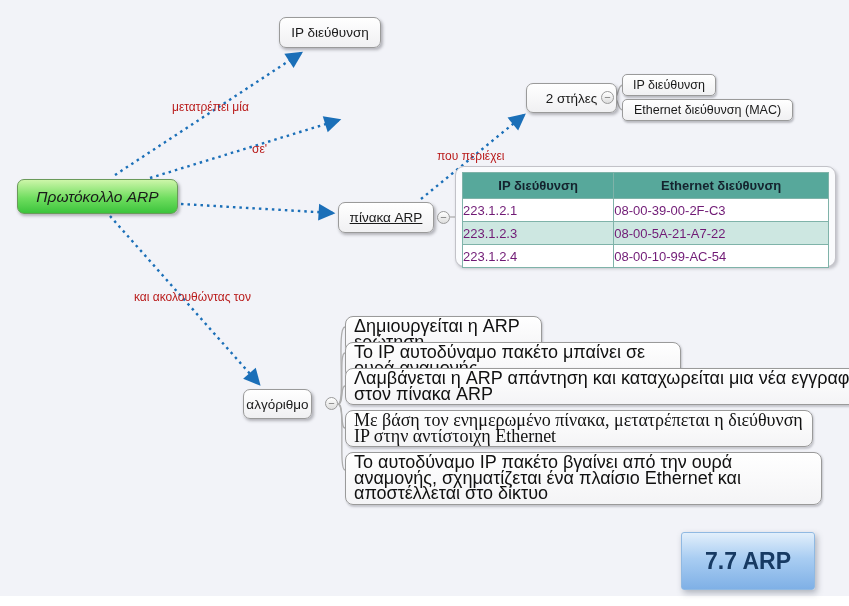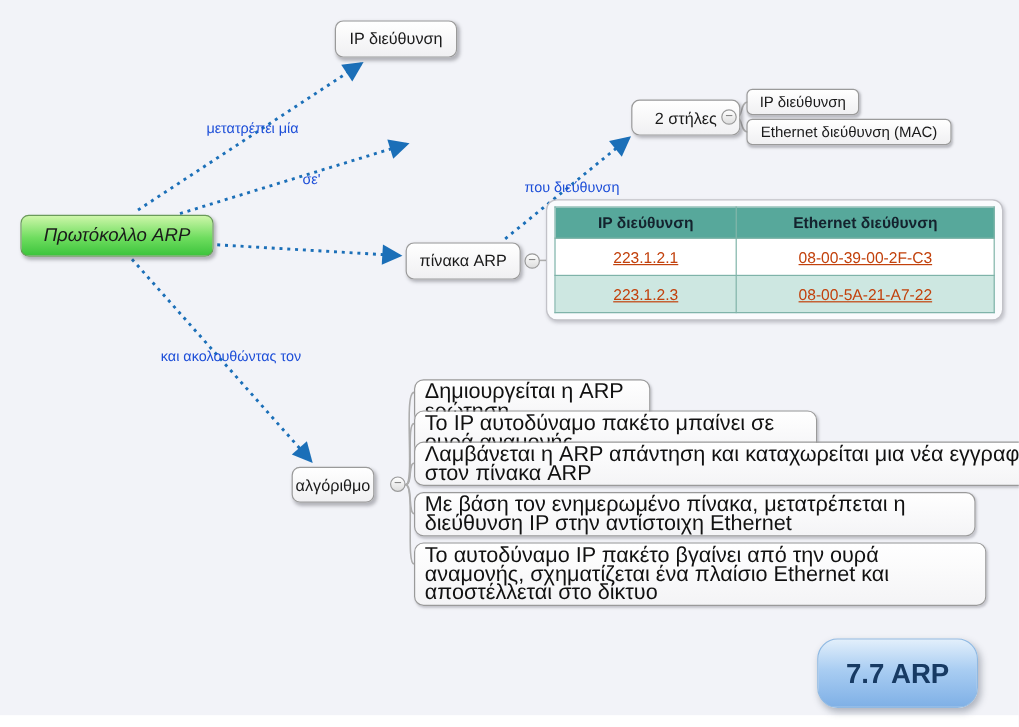--- a/index.html
+++ b/index.html
@@ -15,21 +15,21 @@
     border:1px solid #9a9a9a;border-radius:7px;
     box-shadow:1.5px 2px 3px rgba(60,60,70,.35);
     font-size:13.5px;color:#1a1a1a;text-align:center;white-space:nowrap;
     box-sizing:border-box;
   }
   .node.small{border-radius:5px;font-size:12.5px;box-shadow:1px 1.5px 2px rgba(60,60,70,.3);}
   .node.root{
     background:linear-gradient(180deg,#cdf6a9 0%,#6fdd5f 55%,#3cc43c 100%);
     font-size:15.5px;border-color:#6a9a5a;
   }
-  .edge-label{position:absolute;z-index:1;color:#1d4ed8;font-size:12px;line-height:14px;white-space:nowrap;}
+  .edge-label{position:absolute;z-index:1;color:#b91c1c;font-size:12px;line-height:14px;white-space:nowrap;}
   .toggle{
     position:absolute;z-index:3;width:13px;height:13px;border-radius:50%;
     border:1px solid #9a9a9a;background:linear-gradient(180deg,#ffffff,#dedede);
     color:#777;font-size:11px;line-height:11px;display:flex;align-items:center;justify-content:center;
     box-sizing:border-box;cursor:pointer;
   }
   .step{
     position:absolute;z-index:2;display:flex;align-items:center;
     background:linear-gradient(180deg,#ffffff 0%,#f4f4f6 100%);
     border:1px solid #9a9a9a;border-radius:8px;
@@ -42,29 +42,29 @@
     border:1px solid #c2c2c8;border-radius:9px;background:#fafbfd;
     box-shadow:1.5px 2px 3px rgba(60,60,70,.25);
     padding:5px 6px;box-sizing:border-box;
   }
   .arp-table{border-collapse:collapse;width:100%;height:100%;font-size:13px;table-layout:fixed;}
   .arp-table th{
     background:#57a89b;color:#14232e;font-weight:bold;
     border:1px solid #7fb3a9;height:25px;padding:0;
   }
   .arp-table td{
-    border:1px solid #7fb3a9;text-align:center;color:#c2410c;
-    height:22px;background:#ffffff;padding:0;text-decoration:underline;
+    border:1px solid #7fb3a9;text-align:left;color:#701a75;
+    height:22px;background:#ffffff;padding:0;
   }
   .arp-table tr.alt td{background:#cde7e1;}
   .arp-table col.c1{width:150px;}
   .arp-table col.c2{width:213px;}
   .badge{
     position:absolute;left:681px;top:532px;width:132px;height:56px;z-index:2;
-    border:1px solid #90b9e2;border-radius:17px;
+    border:1px solid #90b9e2;border-radius:3px;
     background:linear-gradient(180deg,#e2effb 0%,#a9cdf2 45%,#7fb0e6 100%);
     box-shadow:2px 3px 6px rgba(50,60,80,.35);
     display:flex;align-items:center;justify-content:center;
     font-size:23px;font-weight:bold;color:#173a63;
   }
   .bottom-strip{position:absolute;left:0;bottom:0;width:100%;height:10px;background:#ffffff;z-index:1;}
 </style>
 </head>
 <body>
 
@@ -99,31 +99,31 @@
 
   <div class="node" style="left:279px;top:17px;width:102px;height:31px;">IP διεύθυνση</div>
 
 
   <div class="node" style="left:526px;top:83px;width:91px;height:30px;">2 στήλες</div>
 
   <div class="node small" style="left:622px;top:74px;width:94px;height:22px;">IP διεύθυνση</div>
 
   <div class="node small" style="left:622px;top:99px;width:171px;height:22px;">Ethernet διεύθυνση (MAC)</div>
 
-  <div class="node" style="left:338px;top:202px;width:96px;height:31px;">πίνακα  ARP</div>
+  <div class="node" style="left:338px;top:202px;width:96px;height:31px;text-decoration:underline;">πίνακα  ARP</div>
 
   <div class="node" style="left:243px;top:389px;width:69px;height:30px;">αλγόριθμο</div>
 
   <div class="toggle" style="left:601px;top:91px;">−</div>
   <div class="toggle" style="left:437px;top:211px;">−</div>
   <div class="toggle" style="left:325px;top:397px;">−</div>
 
   <div class="edge-label" style="left:172px;top:100px;">μετατρέπει μία</div>
   <div class="edge-label" style="left:252px;top:142px;">σε'</div>
-  <div class="edge-label" style="left:437px;top:149px;">που διεύθυνση</div>
+  <div class="edge-label" style="left:437px;top:149px;">που περιέχει</div>
   <div class="edge-label" style="left:134px;top:290px;">και ακολουθώντας τον</div>
 
   <div class="table-wrap">
     <table class="arp-table">
       <colgroup>
           <col class="c1">
           <col class="c2">
         </colgroup>
       <thead>
         <tr>
@@ -133,27 +133,31 @@
       </thead>
       <tbody>
         <tr>
           <td>223.1.2.1</td>
           <td>08-00-39-00-2F-C3</td>
         </tr>
         <tr class="alt">
           <td>223.1.2.3</td>
           <td>08-00-5A-21-A7-22</td>
         </tr>
+        <tr>
+          <td>223.1.2.4</td>
+          <td>08-00-10-99-AC-54</td>
+        </tr>
       </tbody>
     </table>
   </div>
 
   <div class="step" style="left:345px;top:316px;width:197px;min-height:22px;">Δημιουργείται η ARP ερώτηση</div>
   <div class="step" style="left:345px;top:342px;width:336px;min-height:22px;">Το IP αυτοδύναμο πακέτο μπαίνει σε ουρά αναμονής</div>
   <div class="step" style="left:345px;top:368px;width:563px;min-height:36px;">Λαμβάνεται η ARP απάντηση και καταχωρείται μια νέα εγγραφή στον πίνακα ARP</div>
-  <div class="step" style="left:345px;top:410px;width:468px;min-height:36px;">Με βάση τον ενημερωμένο πίνακα, μετατρέπεται η διεύθυνση IP στην αντίστοιχη Ethernet</div>
+  <div class="step" style="left:345px;top:410px;width:468px;min-height:36px;font-family:Liberation Serif, serif;">Με βάση τον ενημερωμένο πίνακα, μετατρέπεται η διεύθυνση IP στην αντίστοιχη Ethernet</div>
   <div class="step" style="left:345px;top:452px;width:477px;min-height:36px;">Το αυτοδύναμο IP πακέτο βγαίνει από την ουρά αναμονής, σχηματίζεται ένα πλαίσιο Ethernet και αποστέλλεται στο δίκτυο</div>
 
   <div class="badge">7.7 ARP</div>
 
   <div class="bottom-strip"></div>
 
 </div>
 
 </body></html>

